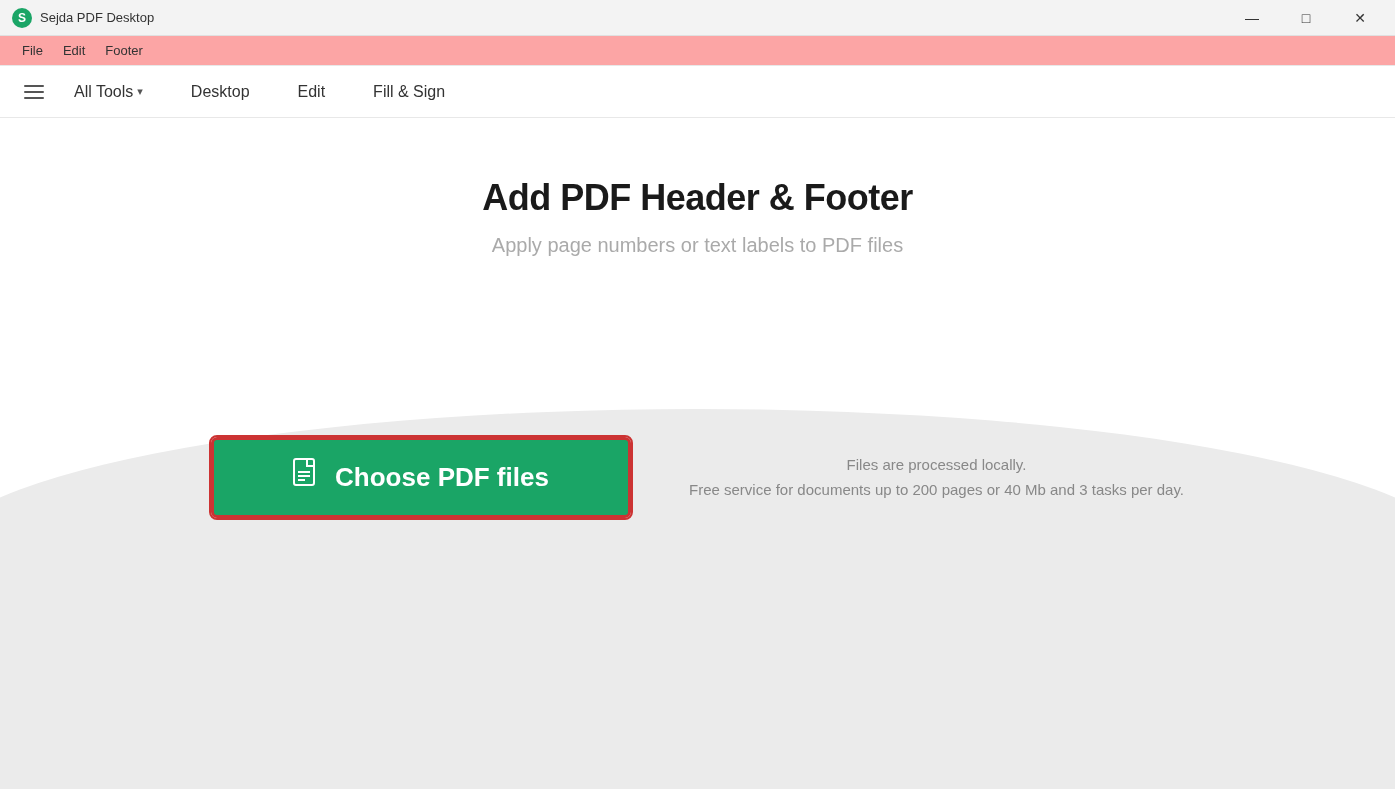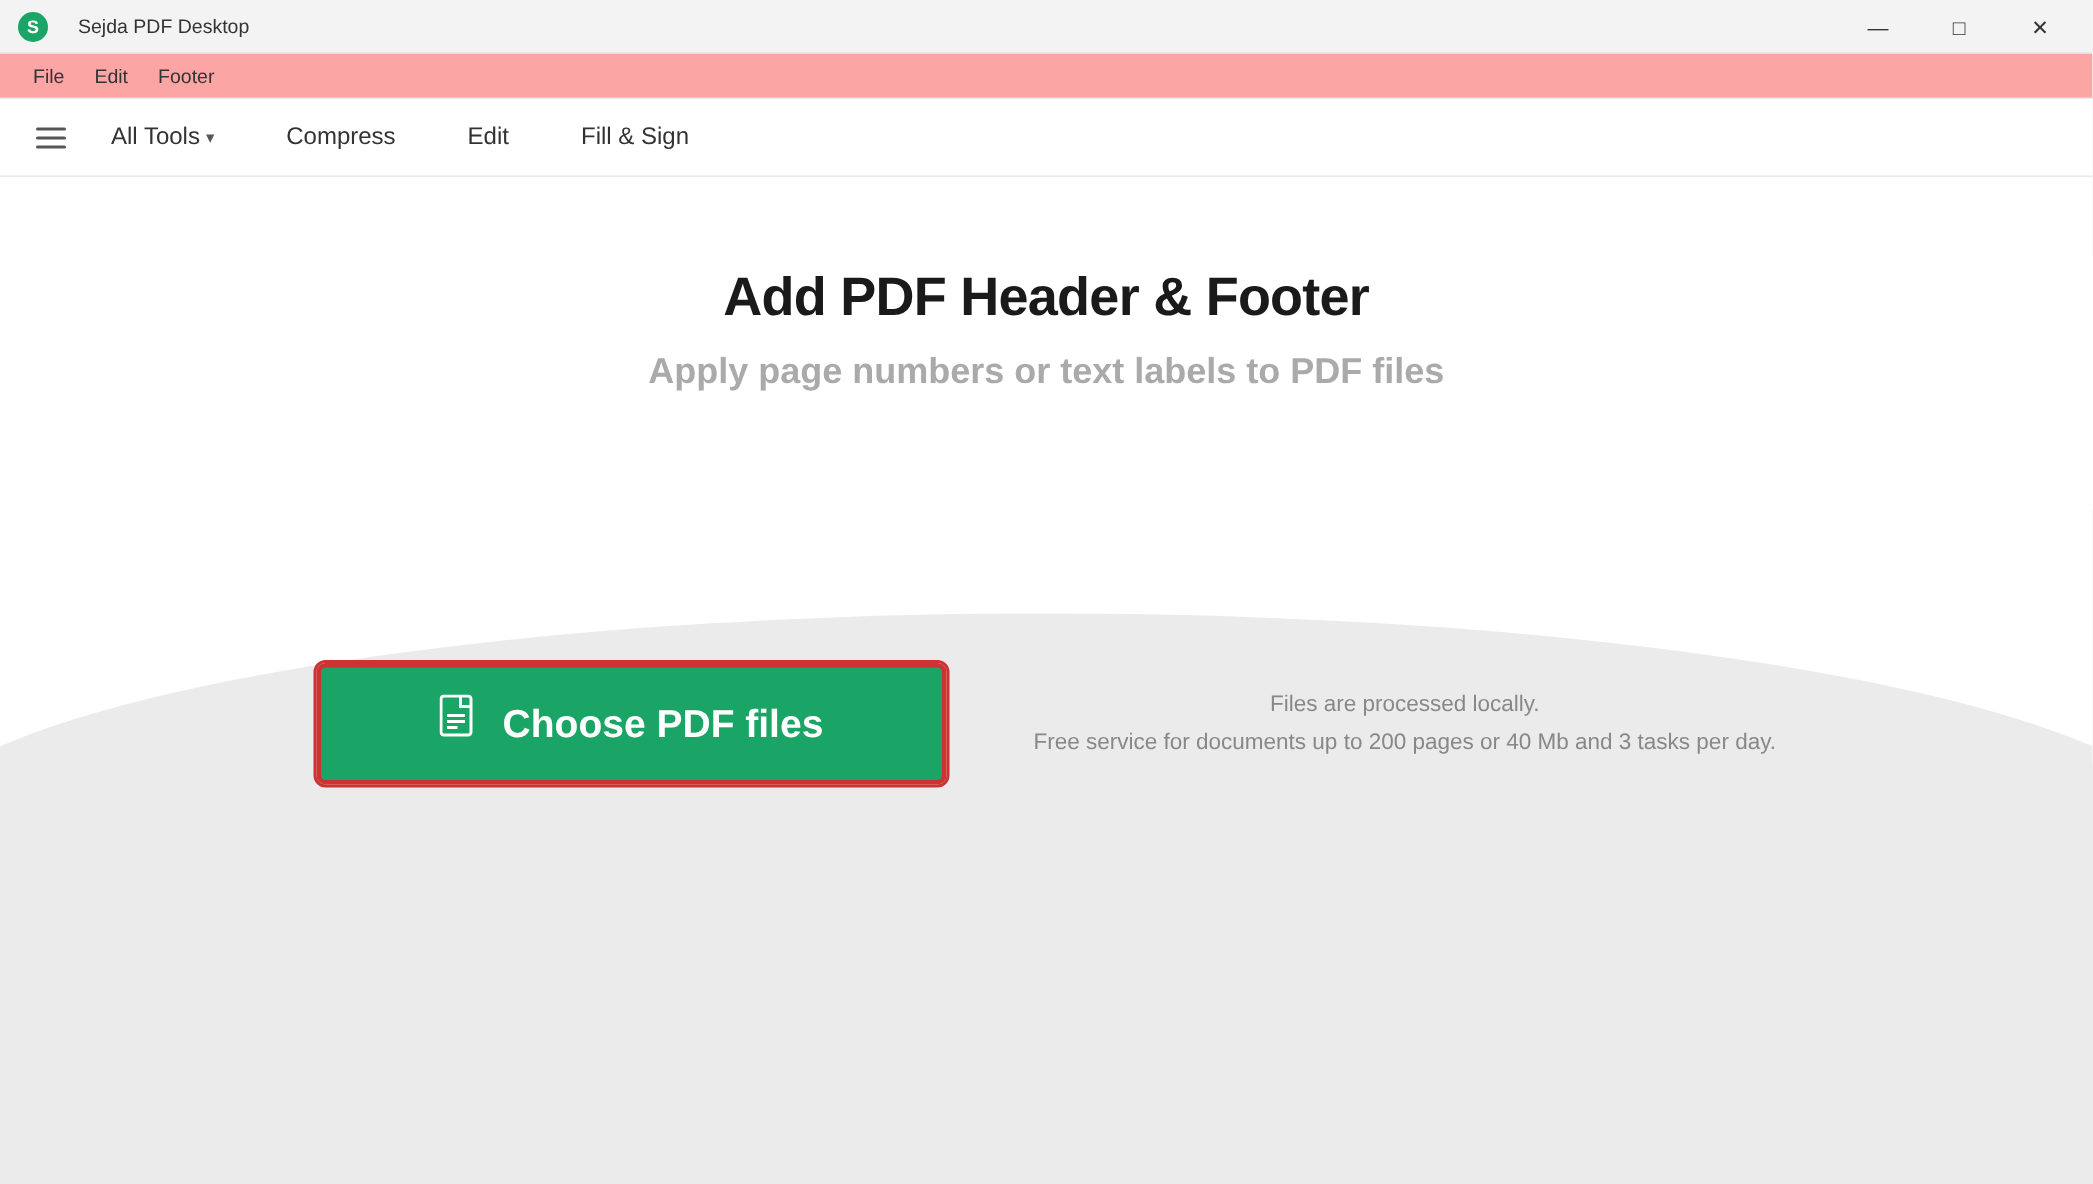--- a/index.html
+++ b/index.html
@@ -40,21 +40,20 @@
       color: white;
       font-weight: bold;
       font-size: 12px;
       margin-right: 8px;
     }
 
     .title-bar-title {
       font-size: 13px;
       color: #333;
       flex: 1;
-      margin-left: 12px;
     }
 
     .title-bar-controls {
       display: flex;
       gap: 8px;
     }
 
     .title-bar-btn {
       width: 46px;
       height: 30px;
@@ -188,24 +187,24 @@
 
     .page-title {
       font-size: 36px;
       font-weight: 800;
       color: #1a1a1a;
       letter-spacing: -0.5px;
       line-height: 1.1;
     }
 
     .page-subtitle {
-      font-size: 24px;
+      font-size: 20px;
       color: #aaa;
       margin-top: 16px;
-      font-weight: 700;
+      font-weight: 400;
     }
 
     
     .background-oval {
       position: absolute;
       bottom: 0;
       left: -5%;
       width: 110%;
       height: 380px;
       background: #ebebeb;
@@ -282,21 +281,21 @@
   <div class="hamburger-btn">
     <div class="hamburger-line"></div>
     <div class="hamburger-line"></div>
     <div class="hamburger-line"></div>
   </div>
   <nav class="toolbar-nav">
     <div class="toolbar-nav-item with-arrow">
       <span>All Tools</span>
       <span class="arrow-down">▾</span>
     </div>
-    <div class="toolbar-nav-item">Compress</div>
+    <div class="toolbar-nav-item">Desktop</div>
     <div class="toolbar-nav-item">Edit</div>
     <div class="toolbar-nav-item">Fill &amp; Sign</div>
   </nav>
 </div>
 
 <div class="main-content">
   <div class="page-title-section">
     <h1 class="page-title">Add PDF Header &amp; Footer</h1>
     <p class="page-subtitle">Apply page numbers or text labels to PDF files</p>
   </div>

